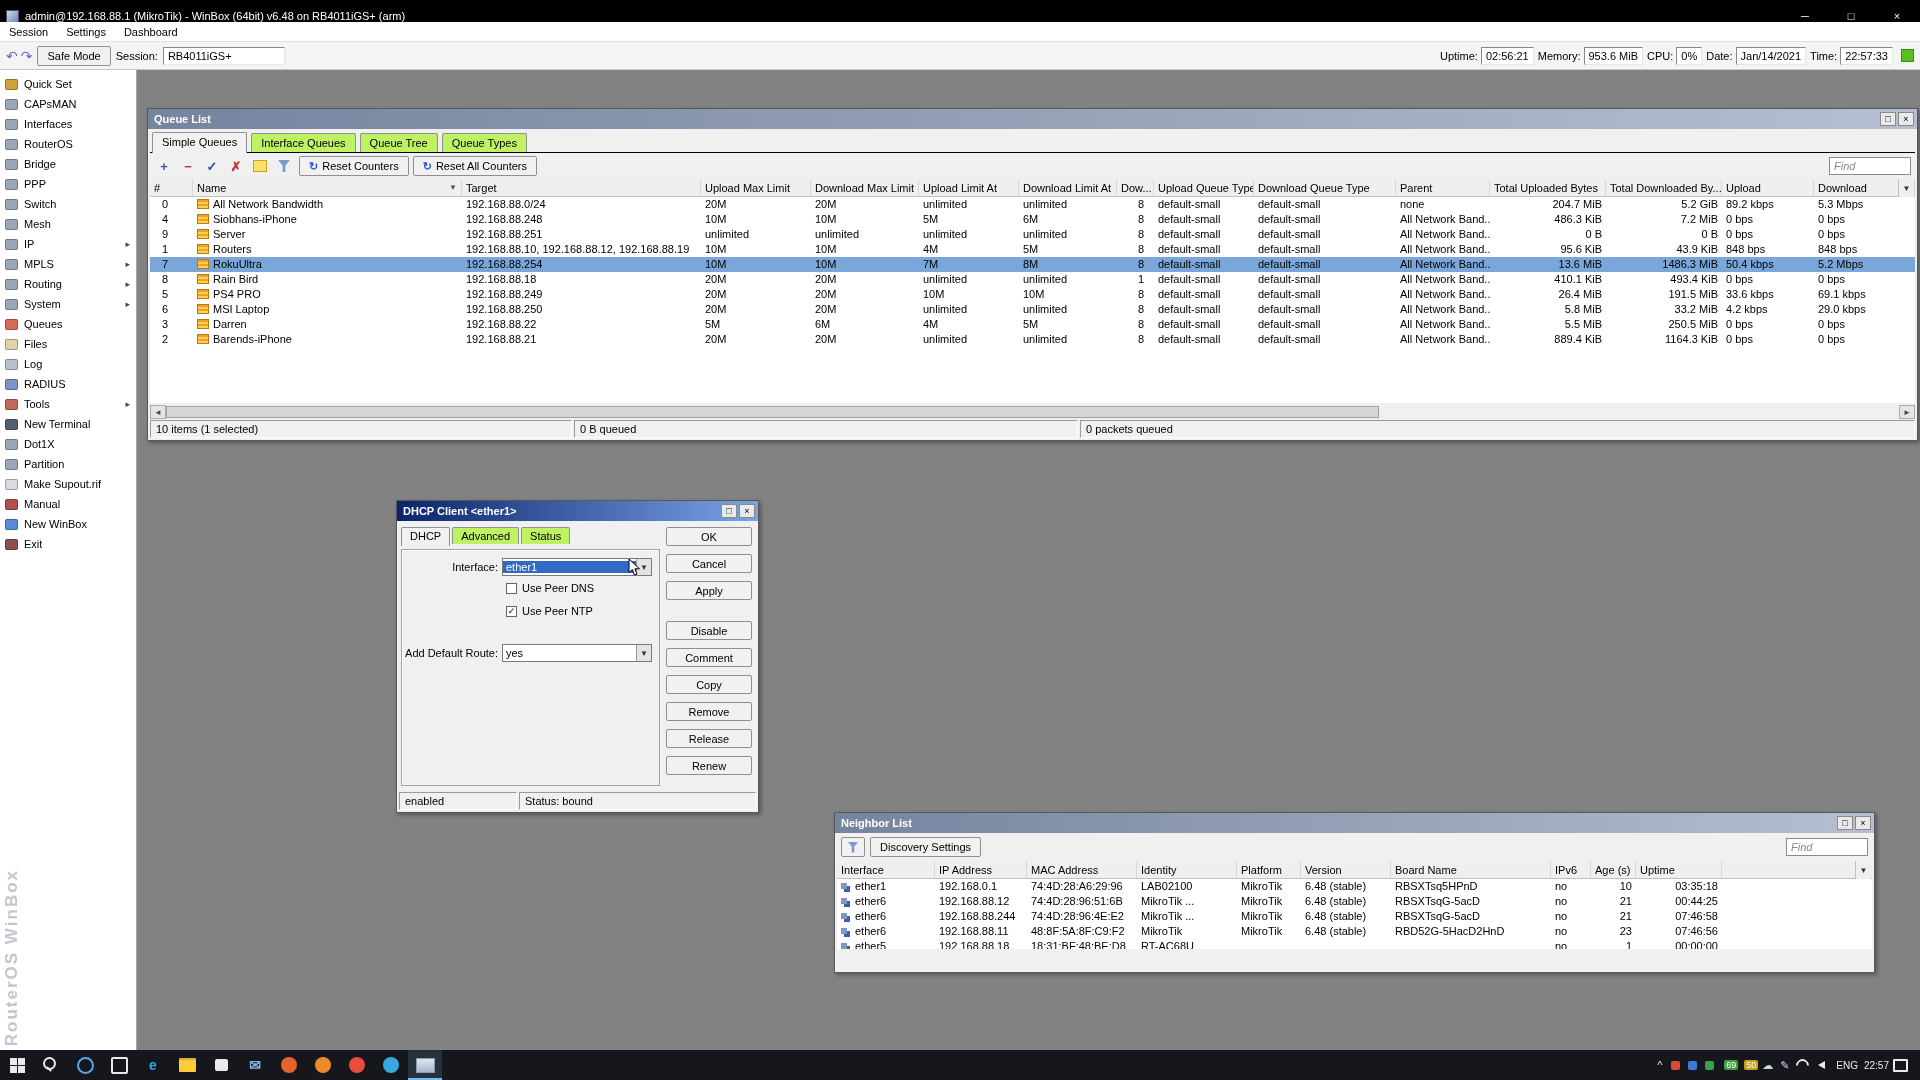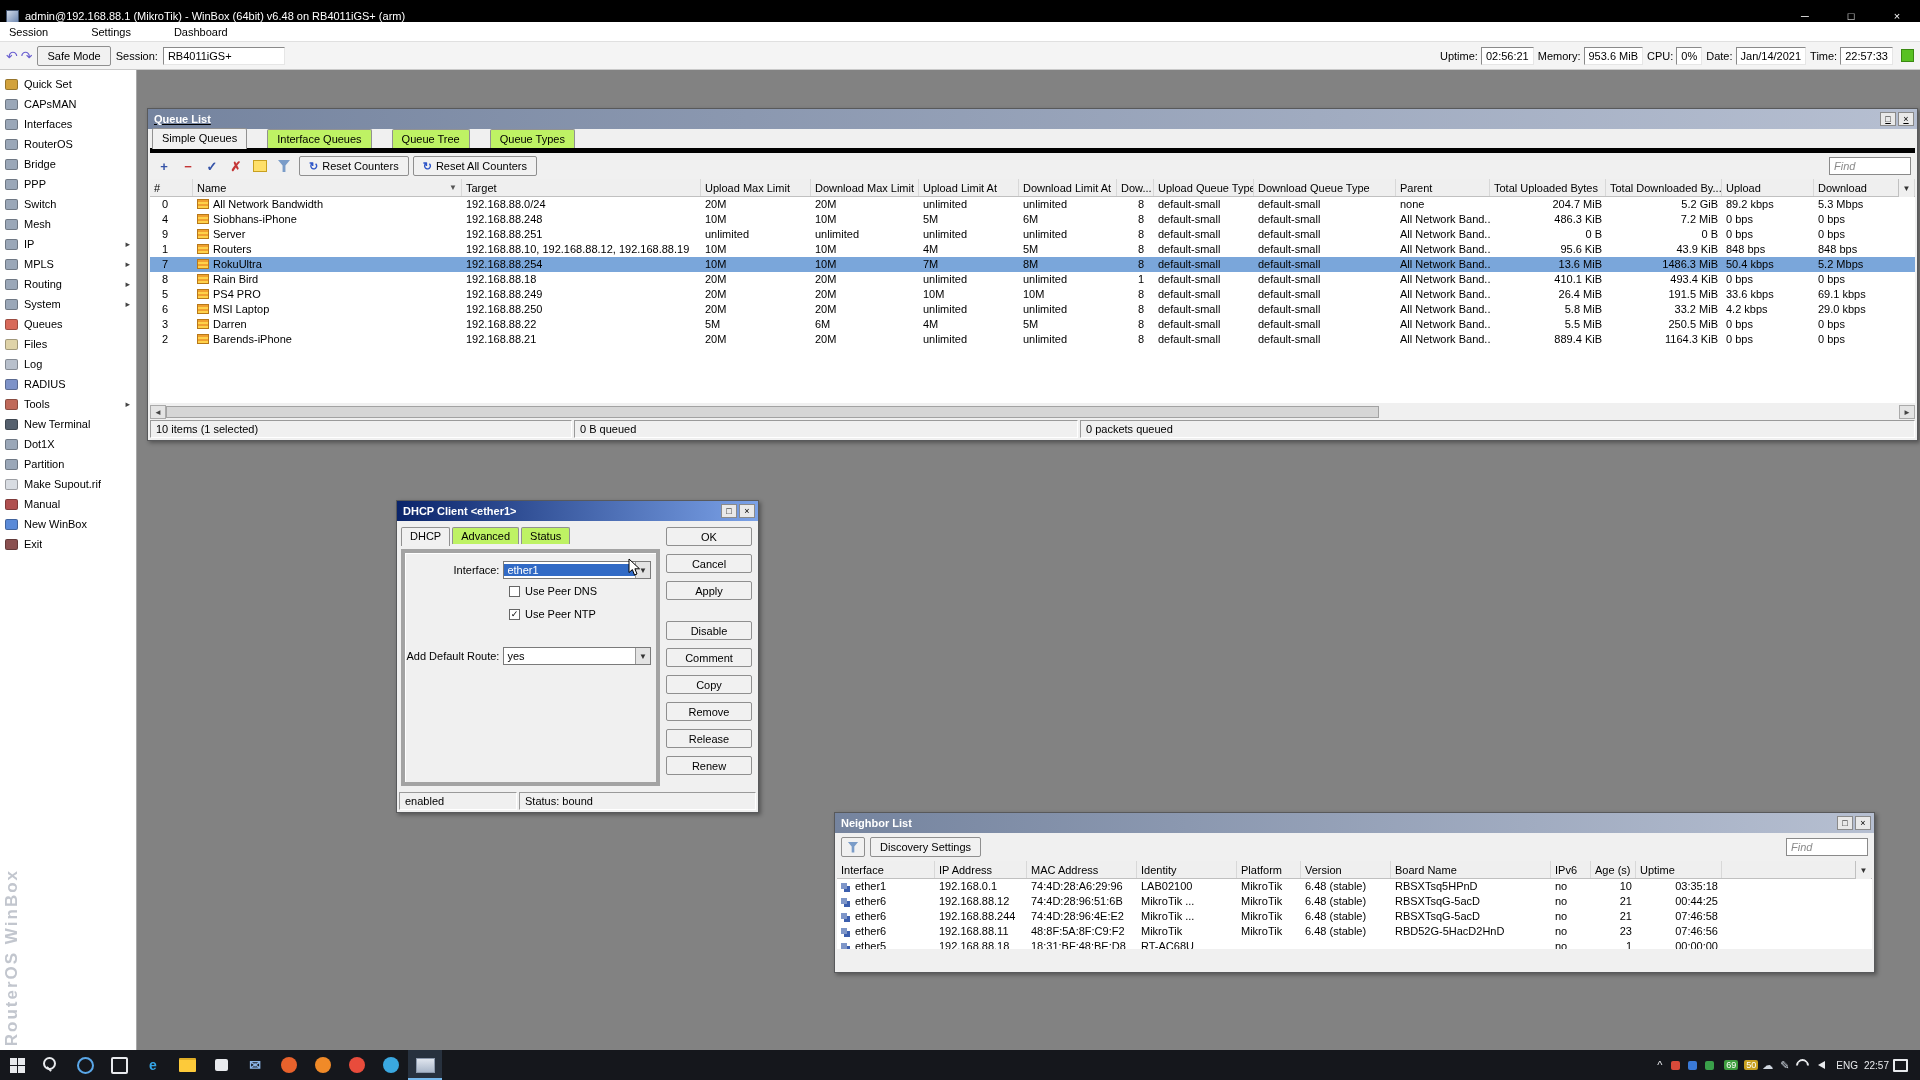--- a/index.html
+++ b/index.html
@@ -6,21 +6,21 @@
   html,body { width:1920px; height:1080px; overflow:hidden; }
   body { font-family:"Liberation Sans", sans-serif; font-size:11px; color:#000; background:#828282; position:relative; }
 
   
   .titlebar { position:absolute; top:0; left:0; right:0; height:32px; background:#000; color:#fff; display:flex; align-items:center; padding-left:6px; }
   .app-ico { width:13px; height:13px; background:linear-gradient(135deg,#cfd9e8,#6d87b0); border:1px solid #42536e; margin-right:6px; }
   .title-text { font-size:11px; }
   .win-controls { margin-left:auto; display:flex; height:100%; }
   .win-btn { width:46px; display:flex; align-items:center; justify-content:center; font-size:11px; color:#fff; }
 
-  .menubar { position:absolute; top:22px; left:0; right:0; height:20px; background:#fff; display:flex; align-items:center; border-bottom:1px solid #e0e0e0;gap:25px; }
+  .menubar { position:absolute; top:22px; left:0; right:0; height:20px; background:#fff; display:flex; align-items:center; border-bottom:1px solid #e0e0e0; }
   .menu-item { padding:0 9px; height:100%; display:flex; align-items:center; }
 
   .toolbar { position:absolute; top:42px; left:0; right:0; height:28px; background:#f4f4f4; border-bottom:1px solid #c9c9c9; display:flex; align-items:center; padding:0 6px; gap:5px; }
   .undo-redo { display:flex; gap:3px; font-size:14px; color:#6a5fd0; }
   .btn { background:#f1f1f1; border:1px solid #8f8f8f; border-radius:2px; font-size:11px; height:20px; padding:0 9px; font-family:inherit; display:inline-flex; align-items:center; gap:4px; }
   .sunken { background:#fff; border:1px solid; border-color:#8a8a8a #e6e6e6 #e6e6e6 #8a8a8a; padding:1px 4px; height:18px; display:inline-flex; align-items:center; }
   .session-input { width:122px; font-family:inherit; font-size:11px; outline:none; }
   .tb-stats { margin-left:auto; display:flex; align-items:center; gap:4px; }
   .stat { display:flex; align-items:center; gap:3px; }
   .status-square { width:13px; height:13px; background:#58c122; border:1px solid #3a8a12; margin-left:3px; }
@@ -34,26 +34,26 @@
   .brand { position:absolute; left:2px; bottom:4px; writing-mode:vertical-rl; transform:rotate(180deg); font-size:17px; letter-spacing:2px; color:#c2c6ce; font-weight:bold; }
 
   
   .win { position:absolute; background:#f0f0f0; border:1px solid #58595b; box-shadow:2px 2px 4px rgba(0,0,0,.35); }
   .win-title { height:20px; display:flex; align-items:center; padding:0 3px 0 6px; color:#fff; font-weight:bold; }
   .win-title.active { background:linear-gradient(90deg,#0a246a,#7ba2e8); }
   .win-title.inactive { background:linear-gradient(90deg,#75849f,#b6bfd1); }
   .wt-btns { margin-left:auto; display:flex; gap:2px; }
   .wt-btn { width:16px; height:14px; background:#e9e9e9; border:1px solid #8a8a8a; color:#000; font-size:9px; font-weight:normal; display:flex; align-items:center; justify-content:center; }
 
-  .tabstrip { position:absolute; left:2px; right:2px; display:flex; align-items:flex-end; gap:20px; padding:3px 2px 0 2px; border-bottom:5px solid #000000; height:24px; }
+  .tabstrip { position:absolute; left:2px; right:2px; display:flex; align-items:flex-end; gap:4px; padding:3px 2px 0 2px; border-bottom:1px solid #000000; height:24px; }
   .tab { border:1px solid #919191; border-bottom:none; border-radius:2px 2px 0 0; background:#bef264; padding:3px 9px 3px 9px; white-space:nowrap; }
   .tab.active { background:#f1f1f1; margin-bottom:-1px; padding-bottom:5px; }
 
   
-  .queue-win { left:147px; top:108px; width:1771px; height:333px;text-decoration:underline; }
+  .queue-win { left:147px; top:108px; width:1771px; height:333px; }
   .queue-win .tabstrip { top:20px; }
   .qtoolbar { position:absolute; top:44px; left:2px; right:2px; height:26px; display:flex; align-items:center; gap:5px; padding:0 4px; }
   .tool-icons { display:flex; gap:4px; }
   .tool-ico { width:20px; height:20px; display:flex; align-items:center; justify-content:center; border:1px solid transparent; }
   .tool-glyph { color:var(--c,#333); font-weight:bold; font-size:13px; line-height:1; }
   .tool-ico.ico-note::before { content:""; width:12px; height:10px; background:#ffe06a; border:1px solid #c8a020; }
   .tool-ico.ico-funnel::before { content:""; width:12px; height:12px; background:#7a9cc8; clip-path:polygon(0 0,100% 0,62% 45%,62% 100%,38% 100%,38% 45%); }
   .reset-ico { color:#2d55c8; font-weight:bold; }
   .find-input { margin-left:auto; width:82px; height:18px; border:1px solid #8a8a8a; font-family:inherit; font-size:11px; padding:0 4px; }
   .find-input::placeholder { font-style:italic; color:#8a8a8a; }
@@ -83,21 +83,21 @@
   .sb-cell { border:1px solid; border-color:#9a9a9a #fff #fff #9a9a9a; background:#f0f0f0; padding:1px 5px; display:flex; align-items:center; white-space:nowrap; overflow:hidden; }
   .queue-win .sb-cell.w1 { width:422px; }
   .queue-win .sb-cell.w2 { width:504px; }
   .queue-win .sb-cell.w3 { flex:1; }
 
   
   .dhcp-win { left:396px; top:500px; width:363px; height:313px; }
   .dlg-tabs { position:absolute; top:26px; left:4px; display:flex; gap:2px; }
   .dlg-tabs .tab { padding:2px 8px; }
   .dlg-tabs .tab.active { background:#f1f1f1; position:relative; z-index:2; padding-bottom:4px; margin-bottom:-2px; }
-  .tab-page { position:absolute; left:4px; top:48px; width:259px; height:237px; border:4px solid #a3a3a3; box-shadow:inset 1px 1px 0 #fff; background:#f0f0f0; }
+  .tab-page { position:absolute; left:4px; top:48px; width:259px; height:237px; border:1px solid #a3a3a3; box-shadow:inset 1px 1px 0 #fff; background:#f0f0f0; }
   .form-row { position:absolute; left:0; display:flex; align-items:center; }
   .flabel { width:96px; text-align:right; margin-right:4px; }
   .combo { width:150px; height:18px; border:1px solid #7a7a7a; background:#fff; display:flex; align-items:center; }
   .combo-val { flex:1; padding:0 3px; overflow:hidden; white-space:nowrap; }
   .combo-val.sel { background:#316ac5; color:#fff; }
   .combo-arrow { width:15px; height:16px; background:#e3e3e3; border-left:1px solid #9a9a9a; display:flex; align-items:center; justify-content:center; font-size:8px; color:#333; }
   .check-row { position:absolute; left:104px; display:flex; align-items:center; gap:5px; }
   .cb { width:11px; height:11px; background:#fff; border:1px solid #666; display:inline-flex; align-items:center; justify-content:center; font-size:9px; }
   .cb.checked::after { content:"✓"; margin-top:-1px; }
   .dlg-buttons { position:absolute; left:269px; top:26px; width:86px; display:flex; flex-direction:column; gap:8px; }

